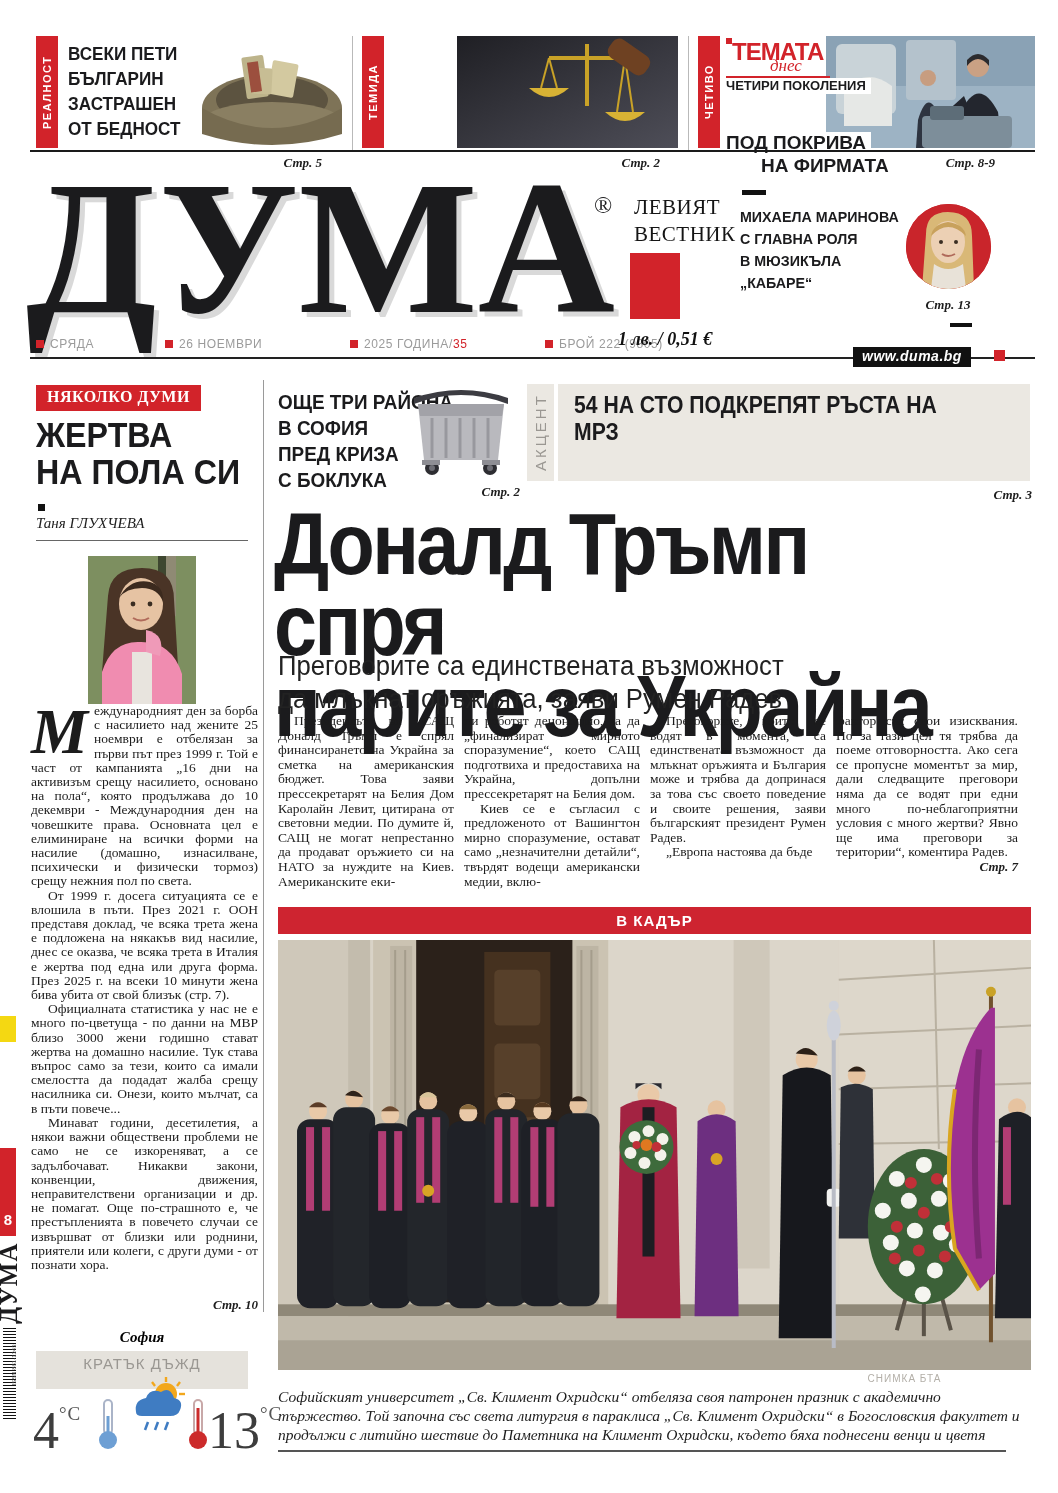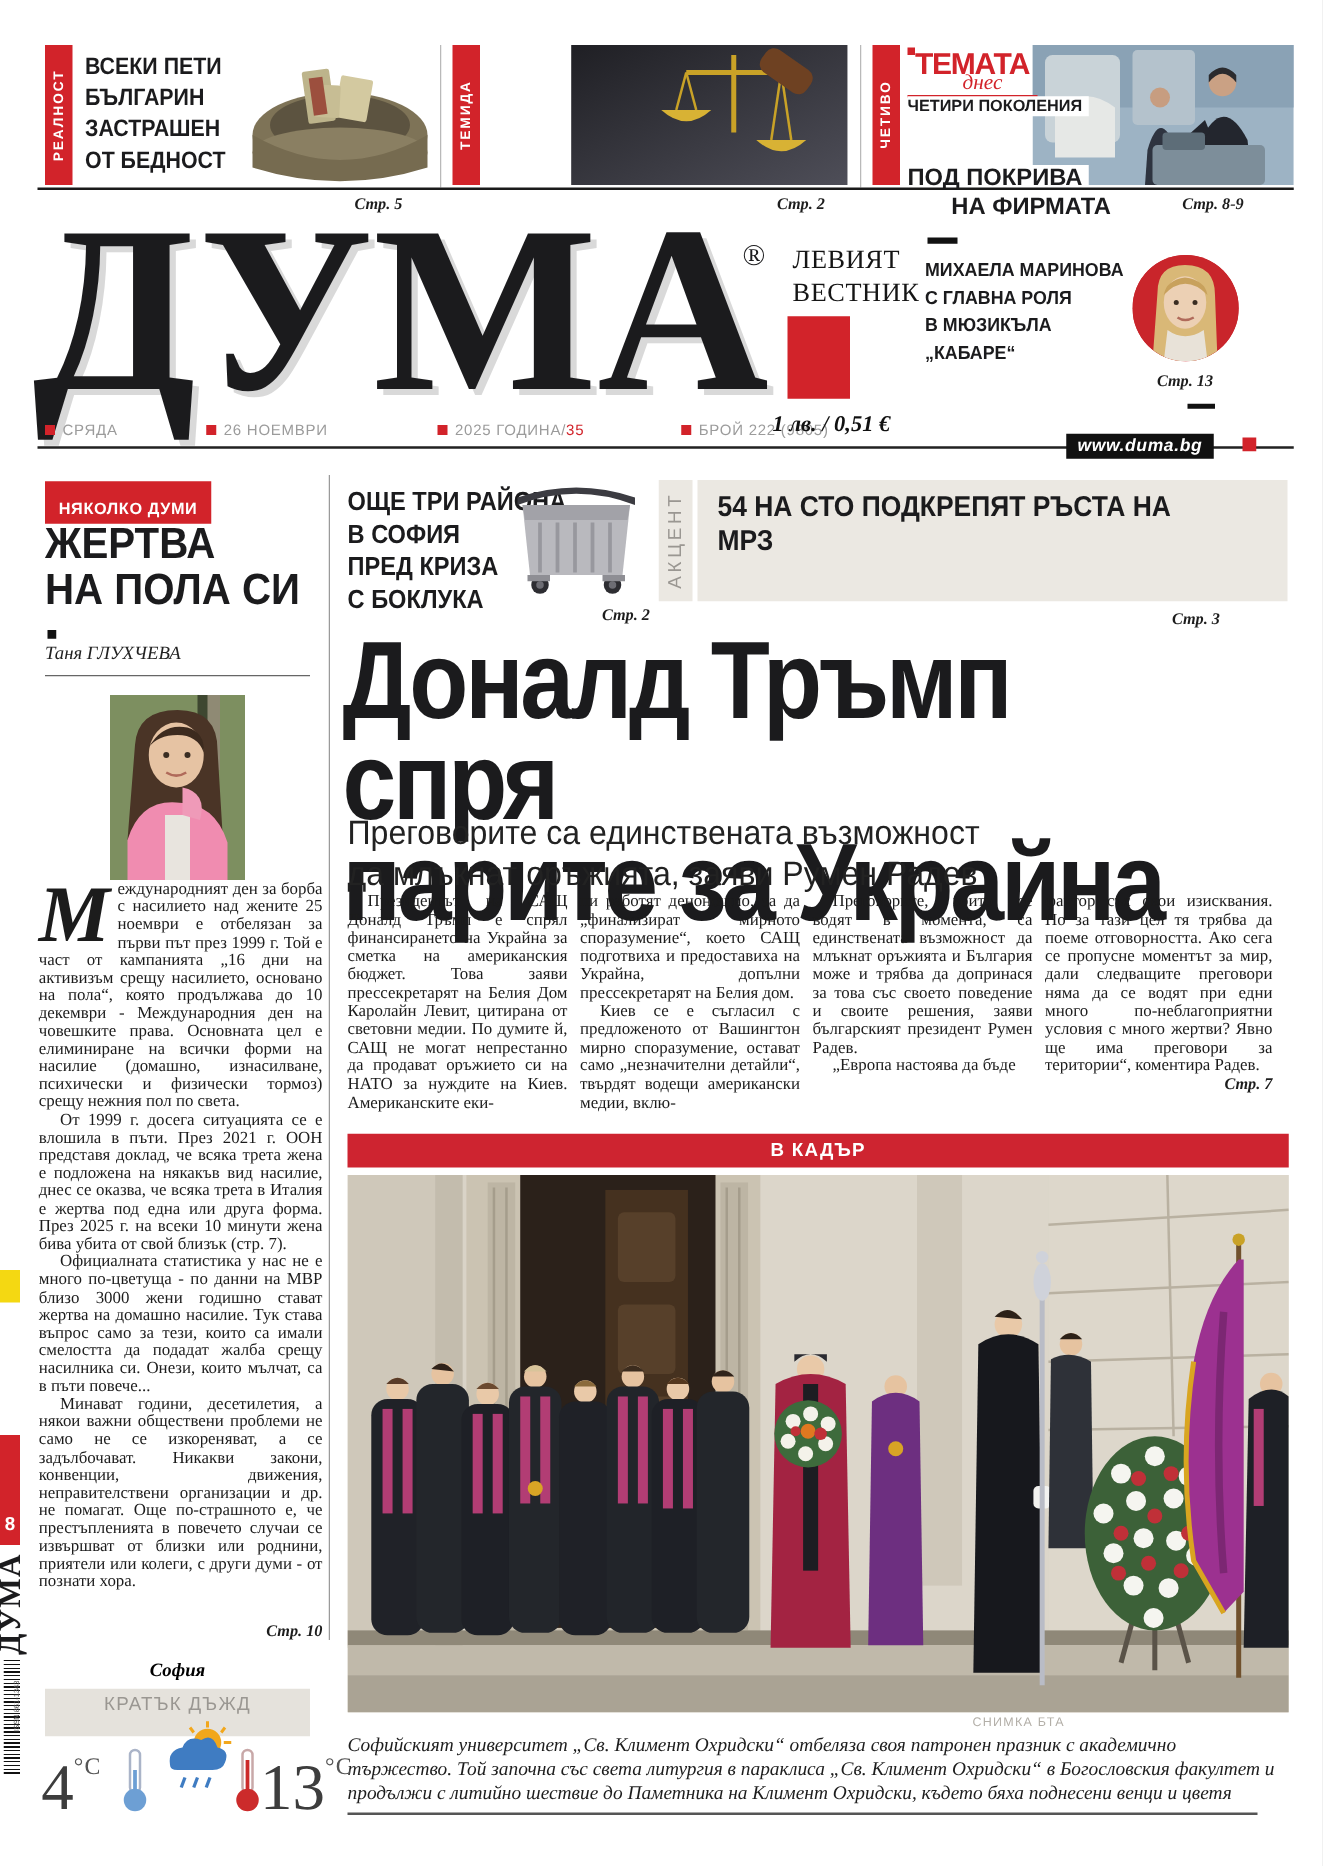--- a/index.html
+++ b/index.html
@@ -32,21 +32,21 @@
   .promo-txt { left:740px; top:206px; width:172px; font-size:15px; line-height:22px; transform:scaleX(.95); }
   .promo-circle { left:906px; top:204px; width:85px; height:85px; border-radius:50%; overflow:hidden; background:#c9252b; }
   .dl-item { top:337px; font-size:12px; color:#9b9b9b; letter-spacing:.6px; }
   .dl-red { color:#d2232a; }
   .price { left:618px; top:329px; font-family:"Liberation Serif", serif; font-style:italic; font-weight:700; font-size:18px; color:#111; }
   .main-rule { left:30px; top:357px; width:1005px; height:2px; background:#222; }
   .site-badge { left:853px; top:347px; background:#111; color:#fff; font-style:italic; font-weight:700; font-size:14px; padding:1px 9px 3px; letter-spacing:.5px; }
   .site-sq { left:994px; top:350px; width:11px; height:11px; background:#d2232a; }
 
   
-  .kicker { left:36px; top:385px; background:#d2232a; color:#fff; font-weight:700; font-size:13px; letter-spacing:.5px; padding:14px 11px 5px; }
+  .kicker { left:36px; top:385px; background:#d2232a; color:#fff; font-weight:700; font-size:16px; letter-spacing:.5px; padding:3px 11px 5px;font-family:Liberation Serif, serif; }
   .lheadline { left:36px; top:416px; font-size:35px; line-height:37px; transform:scaleX(.92); }
   .bullet { left:38px; top:504px; width:7px; height:7px; background:#111; }
   .author { left:36px; top:515px; font-family:"Liberation Serif", serif; font-style:italic; font-size:15px; color:#222; }
   .author-rule { left:36px; top:540px; width:212px; height:1px; background:#666; }
   .author-photo { left:88px; top:556px; width:108px; height:148px; }
   .lbody { left:31px; top:704px; width:227px; font-family:"Liberation Serif", serif; font-size:13.5px; line-height:14.2px; text-align:justify; color:#1c1c1c; }
   .lbody p { margin:0; }
   .lbody p.ind { text-indent:17px; }
   .dropcap { float:left; font-family:"Liberation Serif", serif; font-style:italic; font-weight:700; font-size:64px; line-height:48px; padding:4px 6px 0 0; }
   .lpage { left:31px; top:1297px; width:227px; text-align:right; }
@@ -63,21 +63,21 @@
   .mh { left:274px; top:503px; font-size:88px; line-height:81px; letter-spacing:-3px; transform:scaleX(.88); }
   .sub { left:278px; top:650px; font-size:27px; line-height:33px; font-weight:400; color:#222; transform:scaleX(.95); transform-origin:left top; }
   .col { top:714px; width:176px; font-family:"Liberation Serif", serif; font-size:13.5px; line-height:14.6px; text-align:justify; color:#1c1c1c; }
   .col p { margin:0; }
   .col p.ind { text-indent:16px; }
   .art-page { text-align:right; margin-top:5px; }
 
   
   .vk { left:278px; top:907px; width:753px; height:27px; background:#ce2430; color:#fff; font-weight:700; font-size:15px; letter-spacing:1px; text-align:center; line-height:27px; }
   .photo { left:278px; top:940px; width:753px; height:430px; }
-  .credit { left:778px; top:1373px; width:253px; text-align:left; font-size:10px; color:#b3afa8; letter-spacing:1px; }
+  .credit { left:778px; top:1373px; width:253px; text-align:center; font-size:10px; color:#b3afa8; letter-spacing:1px; }
   .caption { left:278px; top:1387px; width:748px; font-family:"Liberation Serif", serif; font-style:italic; font-size:15.5px; line-height:19px; color:#1d1d1d; }
   .bottom-rule { left:278px; top:1450px; width:728px; height:2px; background:#555; }
 
   
   .w-city { left:36px; top:1329px; width:212px; text-align:center; font-family:"Liberation Serif", serif; font-weight:700; font-style:italic; font-size:15px; }
   .w-cond { left:36px; top:1351px; width:212px; height:38px; background:#e5e2dc; text-align:center; line-height:26px; color:#9a9792; font-size:15px; letter-spacing:1px; }
   .w-temp { font-family:"Liberation Serif", serif; font-size:52px; color:#3d3d3d; line-height:52px; }
   .w-temp .deg { font-size:19px; vertical-align:28px; color:#555; letter-spacing:1px; }
 
   
@@ -257,21 +257,21 @@
       <circle cx="88" cy="86" r="3" fill="#6d6d74"></circle>
     <rect x="20" y="78" width="18" height="5" fill="#8e8e94"></rect>
       <rect x="80" y="78" width="18" height="5" fill="#8e8e94"></rect>
   </svg>
   <div class="abs pageref" style="left:440px;top:484px;width:80px;text-align:right;">Стр. 2</div>
 
   <div class="abs ak-label">АКЦЕНТ</div>
   <div class="abs ak-box">
     <div class="cond ak-h">54 НА СТО ПОДКРЕПЯТ РЪСТА НА МРЗ</div>
   </div>
-  <div class="abs pageref" style="left:876px;top:487px;width:100px;text-align:right;">Стр. 3</div>
+  <div class="abs pageref" style="left:932px;top:487px;width:100px;text-align:right;">Стр. 3</div>
 
   <div class="abs cond mh prelines">Доналд Тръмп спря
 парите за Украйна</div>
   <div class="abs sub prelines">Преговорите са единствената възможност
 да млъкнат оръжията, заяви Румен Радев</div>
 
   <div class="abs col" style="left:278px;">
     <p class="ind">Президентът на САЩ Доналд Тръмп е спрял финансирането на Украйна за сметка на американския бюджет. Това заяви прессекретарят на Белия Дом Каролайн Левит, цитирана от световни медии. По думите й, САЩ не могат непрестанно да продават оръжието си на НАТО за нуждите на Киев. Американските еки-</p>
   </div>
   <div class="abs col" style="left:464px;">

